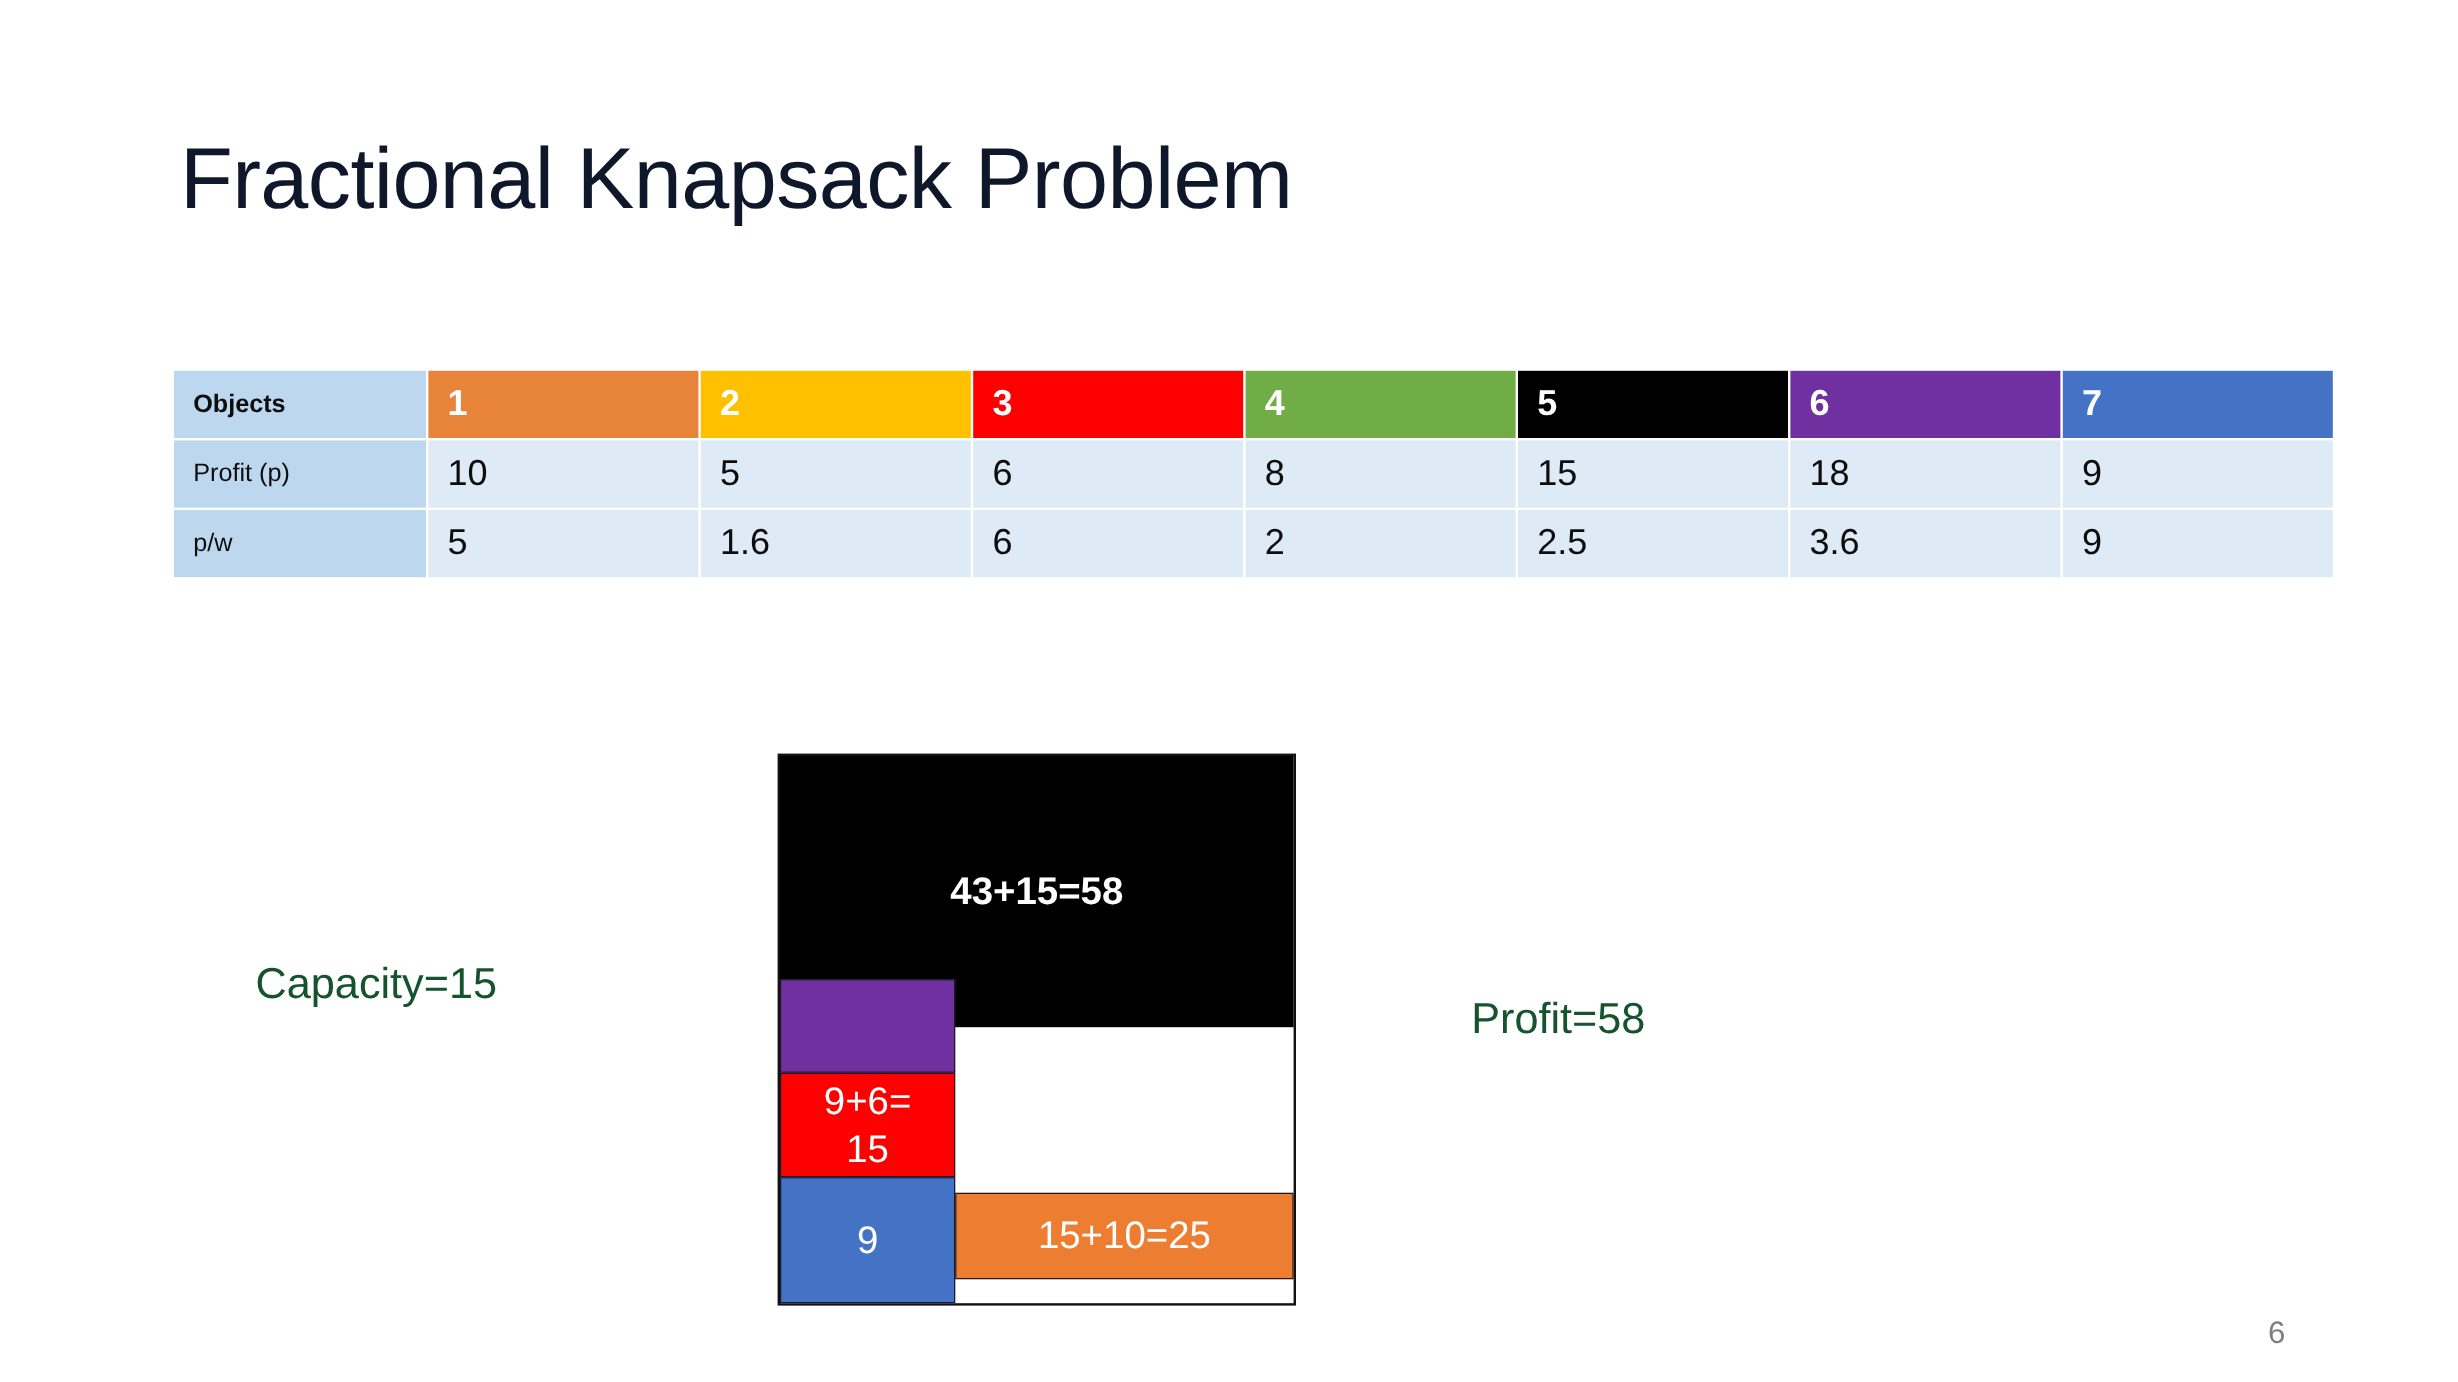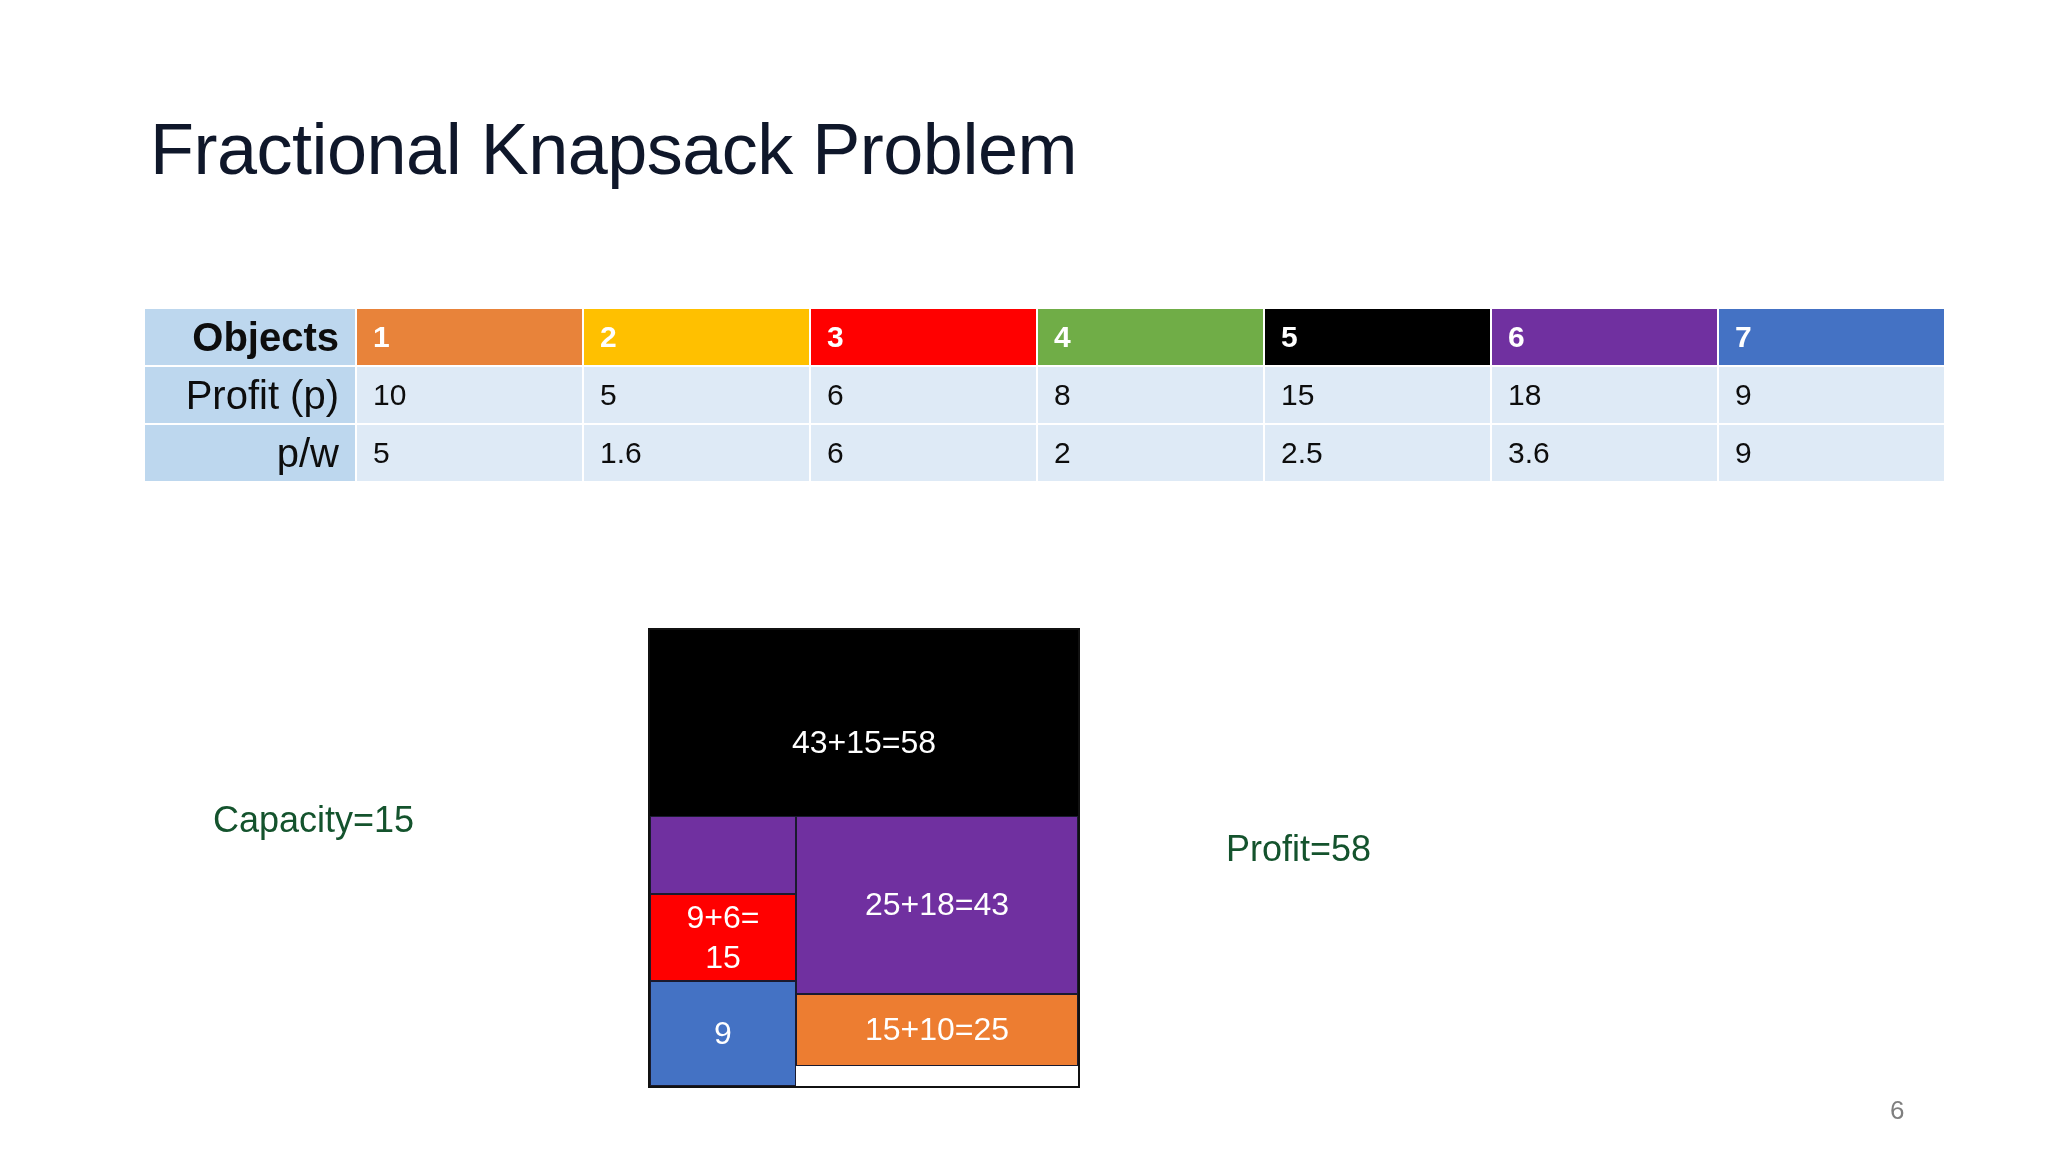--- a/index.html
+++ b/index.html
@@ -44,22 +44,21 @@
     padding: 0 16px;
     font-size: 30px;
     vertical-align: middle;
     background: #deeaf6;
     color: #0d0d0d;
     white-space: nowrap;
   }
   #objects-table td.rowlabel {
     background: #bdd7ee;
     width: 210px;
-    font-size: 40px;
-    text-align: right;
+    font-size: 21px;
   }
   #objects-table tr.header-row td.rowlabel {
     font-weight: bold;
   }
   #objects-table tr.header-row td.obj {
     color: #ffffff;
     font-weight: bold;
     font-size: 30px;
   }
 
@@ -79,21 +78,21 @@
     display: flex;
     align-items: center;
     justify-content: center;
     color: #ffffff;
     font-size: 32px;
     line-height: 1.22;
     text-align: center;
     border: 1px solid #1a1a2e;
   }
   #ks-top          { left: 0;     top: 0;    width: 428px; height: 226px;
-                     background: #000000; border: none; align-items: center; }
+                     background: #000000; border: none; align-items: center; font-weight: bold; }
   #ks-left-purple  { left: 0;     top: 186px; width: 146px; height: 78px;
                      background: #7030a0; }
   #ks-right-purple { left: 146px; top: 186px; width: 282px; height: 178px;
                      background: #7030a0; }
   #ks-red          { left: 0;     top: 264px; width: 146px; height: 87px;
                      background: #ff0000; justify-content: center; }
   #ks-blue         { left: 0;     top: 351px; width: 146px; height: 105px;
                      background: #4472c4; }
   #ks-orange       { left: 146px; top: 364px; width: 282px; height: 72px;
                      background: #ed7d31; }
@@ -173,21 +172,20 @@
       <td>9</td>
     </tr>
   </tbody>
 </table>
 
 <div id="capacity-label">Capacity=15</div>
 
 <div id="knapsack-diagram">
   <div class="ks-block" id="ks-top">43+15=58</div>
   <div class="ks-block" id="ks-left-purple"></div>
-  <div class="ks-block" id="ks-right-purple">25+18=43</div>
   <div class="ks-block" id="ks-red">
     <span style="display:block">
       <span>9+6=</span><br>
       <span>15</span>
     </span>
   </div>
   <div class="ks-block" id="ks-blue">9</div>
   <div class="ks-block" id="ks-orange">15+10=25</div>
 </div>
 

